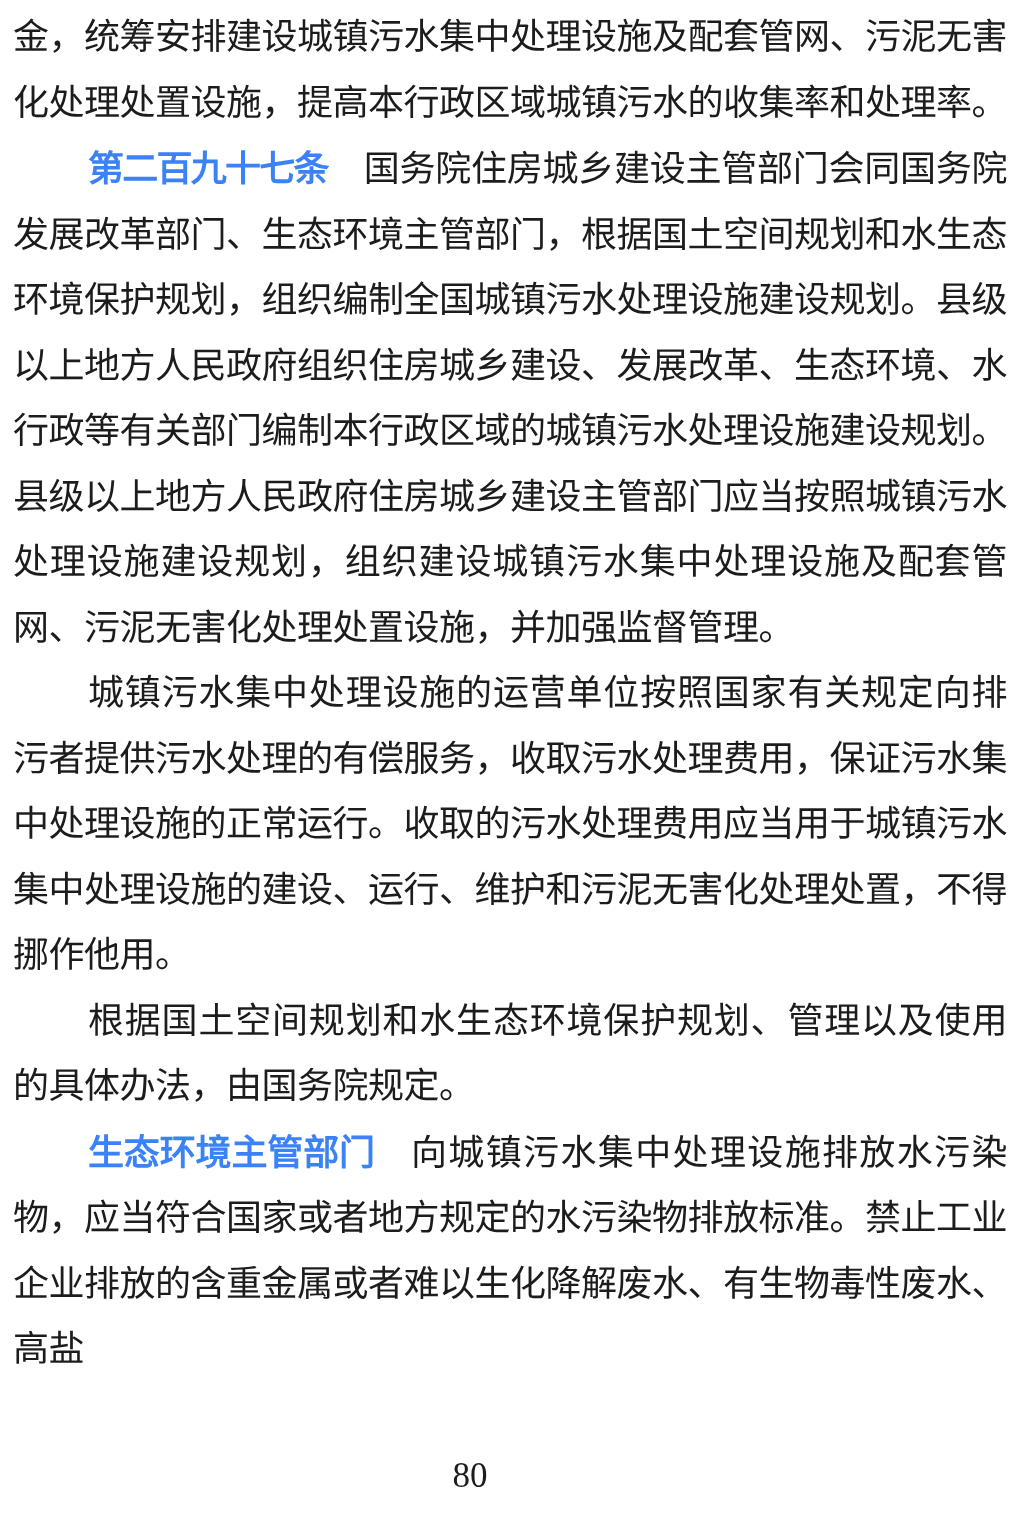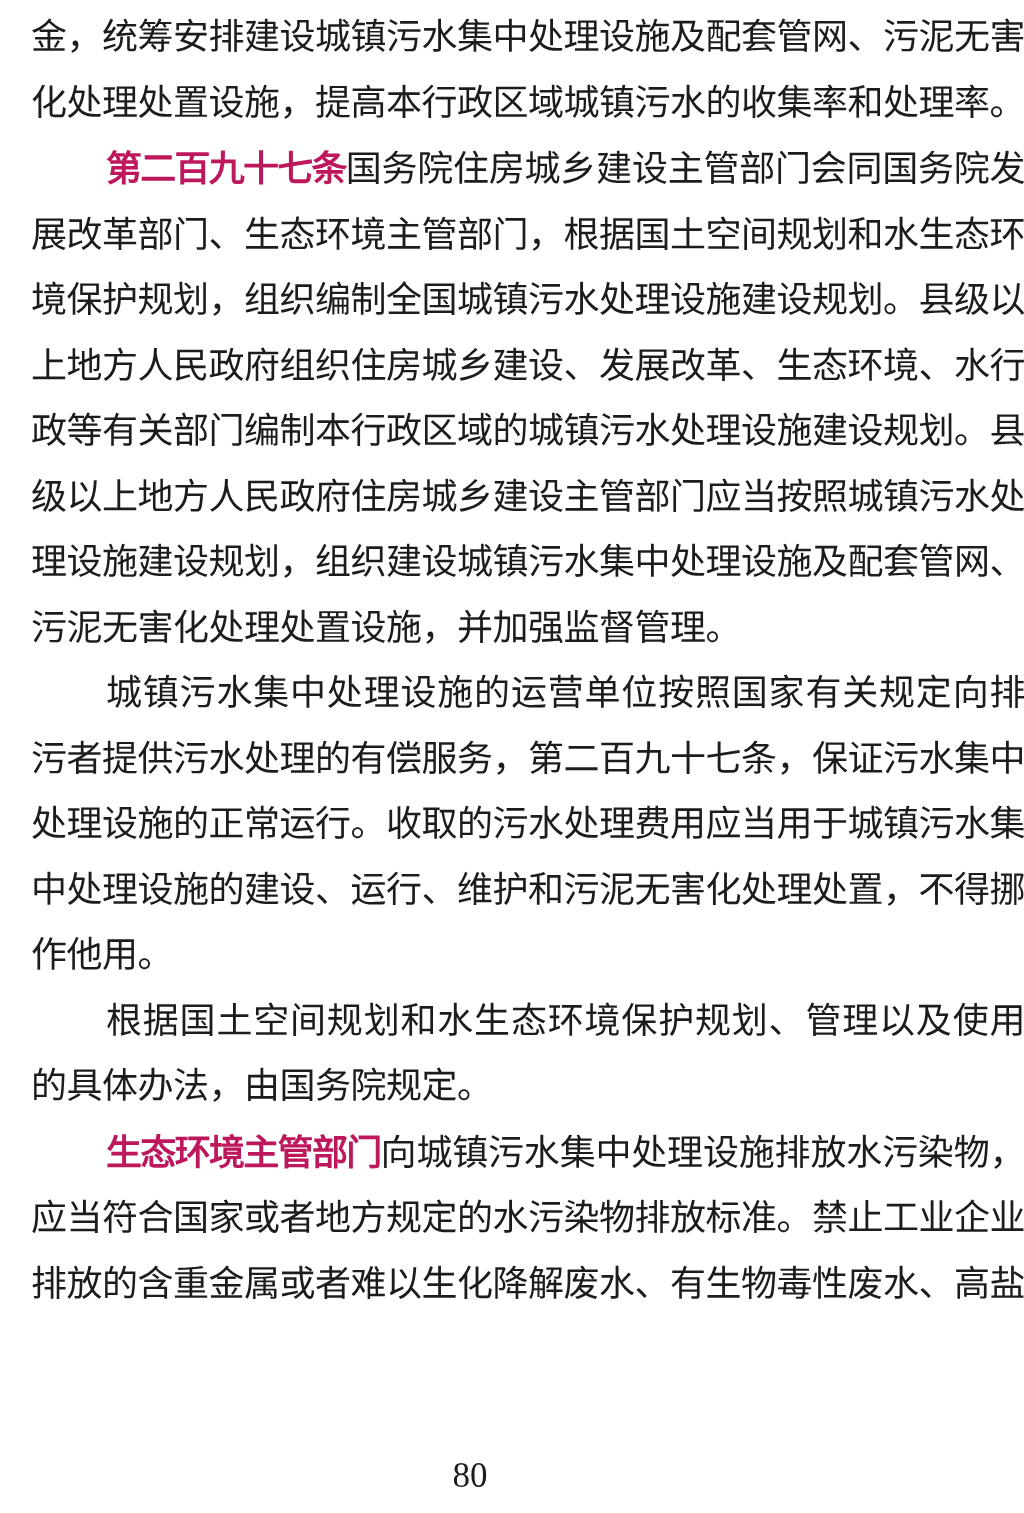--- a/index.html
+++ b/index.html
@@ -11,42 +11,43 @@
     position: relative;
     width: 1024px;
     height: 1513px;
     background: #ffffff;
     overflow: hidden;
     color: #1c1c1c;
     font-family: "Liberation Serif", "DejaVu Serif", serif;
   }
   .content {
     position: absolute;
-    left: 31px;
+    left: 13px;
     top: 5px;
     width: 994px;
   }
   p.para {
     margin: 0;
     padding: 0;
     font-size: 36px;
     line-height: 65.5px;
     letter-spacing: -0.5px;
     text-align: justify;
     text-justify: inter-ideograph;
     color: #1c1c1c;
   }
   p.para.indent {
     text-indent: 75px;
   }
   .article-no {
     font-family: "Liberation Sans", "DejaVu Sans", sans-serif;
     font-weight: 700;
     letter-spacing: -2px;
-    color: #be185d;
+    margin-right: 36px;
+    color: #3b82f6;
   }
   .footer {
     position: absolute;
     left: 0;
     top: 1452px;
     width: 940px;
     text-align: center;
   }
   .page-number {
     font-family: "Liberation Serif", "DejaVu Serif", serif;
@@ -60,21 +61,21 @@
 <body>
 
 <div class="page">
   <div class="content">
 
     <p class="para"><span>金，统筹安排建设城镇污水集中处理设施及配套管网、污泥无害化处理处置设施，提高本行政区域城镇污水的收集率和处理率。</span></p>
 
 
     <p class="para indent"><b class="article-no">第二百九十七条</b><span>国务院住房城乡建设主管部门会同国务院发展改革部门、生态环境主管部门，根据国土空间规划和水生态环境保护规划，组织编制全国城镇污水处理设施建设规划。县级以上地方人民政府组织住房城乡建设、发展改革、生态环境、水行政等有关部门编制本行政区域的城镇污水处理设施建设规划。县级以上地方人民政府住房城乡建设主管部门应当按照城镇污水处理设施建设规划，组织建设城镇污水集中处理设施及配套管网、污泥无害化处理处置设施，并加强监督管理。</span></p>
 
-    <p class="para indent"><span>城镇污水集中处理设施的运营单位按照国家有关规定向排污者提供污水处理的有偿服务，第二百九十七条，保证污水集中处理设施的正常运行。收取的污水处理费用应当用于城镇污水集中处理设施的建设、运行、维护和污泥无害化处理处置，不得挪作他用。</span></p>
+    <p class="para indent"><span>城镇污水集中处理设施的运营单位按照国家有关规定向排污者提供污水处理的有偿服务，收取污水处理费用，保证污水集中处理设施的正常运行。收取的污水处理费用应当用于城镇污水集中处理设施的建设、运行、维护和污泥无害化处理处置，不得挪作他用。</span></p>
 
     <p class="para indent"><span>根据国土空间规划和水生态环境保护规划、管理以及使用的具体办法，由国务院规定。</span></p>
 
     <p class="para indent"><b class="article-no">生态环境主管部门</b><span>向城镇污水集中处理设施排放水污染物，应当符合国家或者地方规定的水污染物排放标准。禁止工业企业排放的含重金属或者难以生化降解废水、有生物毒性废水、高盐</span></p>
 
   </div>
 
   <div class="footer">
     <span class="page-number">80</span>
   </div>

